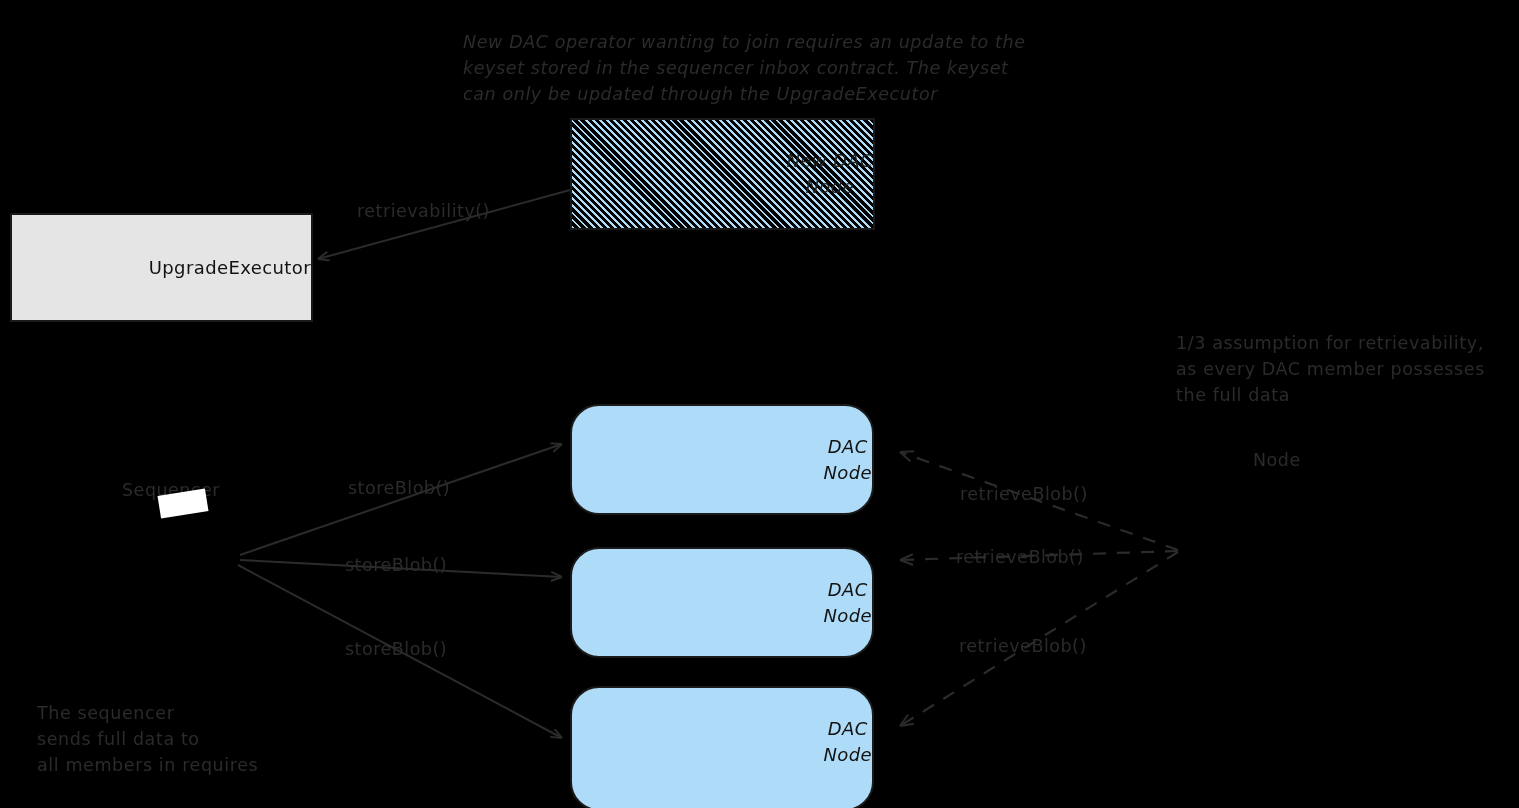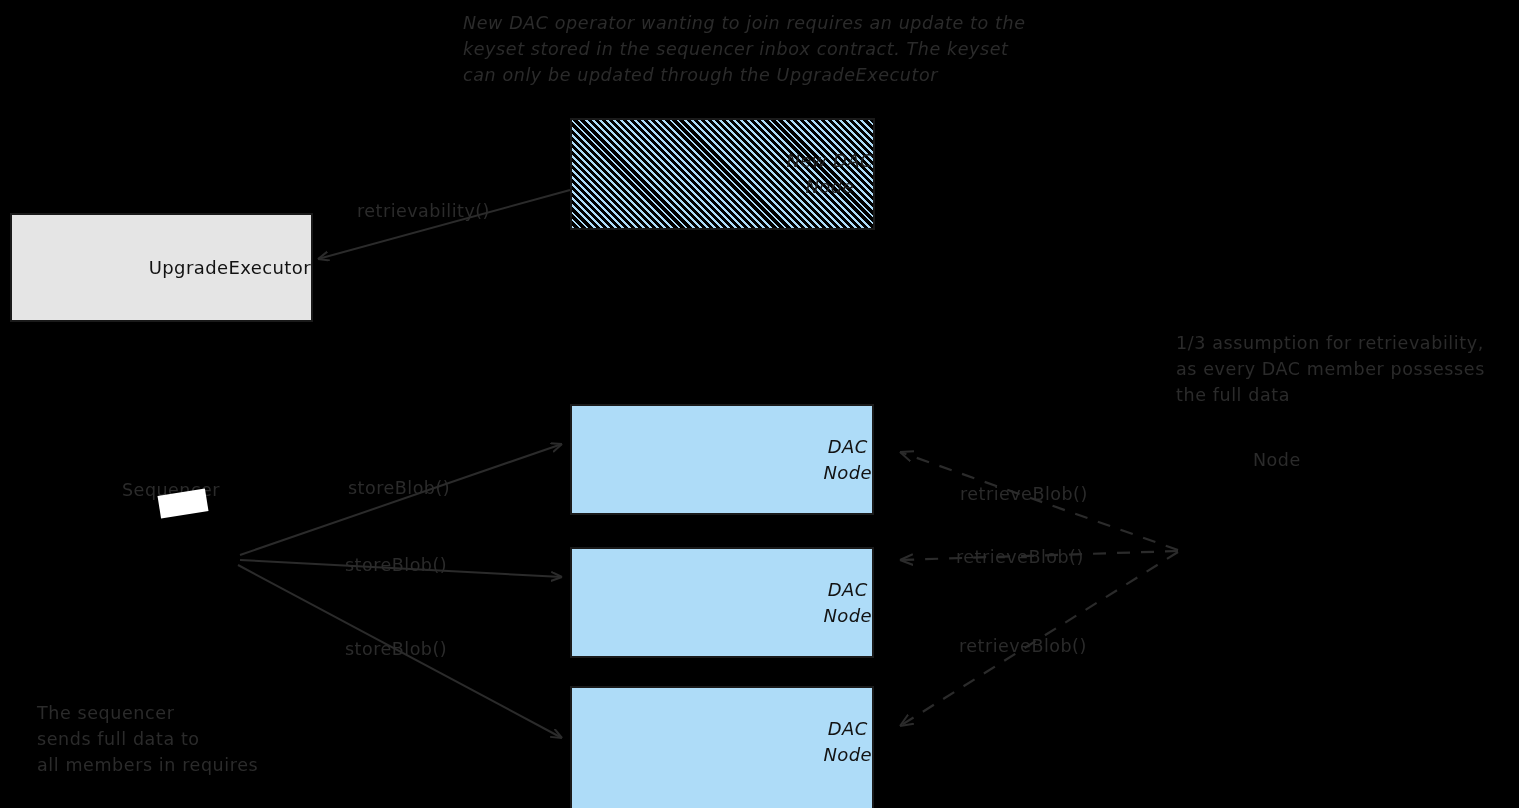--- a/index.html
+++ b/index.html
@@ -17,21 +17,21 @@
   }
   .note {
     position: absolute;
     color: #2b2b2b;
     font-size: 17.5px;
     line-height: 26px;
     letter-spacing: 0.6px;
     white-space: pre-line;
     font-family: "DejaVu Sans", sans-serif;
   }
-  .note-italic { font-style: italic; }
+  .note-italic { font-style: italic; margin-top: 19px; }
 
   .label {
     position: absolute;
     color: #2b2b2b;
     font-size: 17.5px;
     letter-spacing: 0.5px;
     white-space: nowrap;
     font-family: "DejaVu Sans", sans-serif;
   }
 
@@ -46,21 +46,21 @@
   }
   .box-text {
     color: #121212;
     font-size: 18px;
     line-height: 26px;
     font-style: italic;
     white-space: pre-line;
     letter-spacing: 0.4px;
   }
   .box-pink { background: #e5e5e5; }
-  .box-blue { background: #aedcf8; }
+  .box-blue { background: #aedcf8; border-radius: 29px; }
 
   .box-hatch {
     background-color: #000000;
     background-image: repeating-linear-gradient(
       45deg,
       #aedcf8 0px, #aedcf8 2px,
       #000000 2px, #000000 5px
     );
   }
   .box-hatch .box-text { color: #1f1f1f; }

